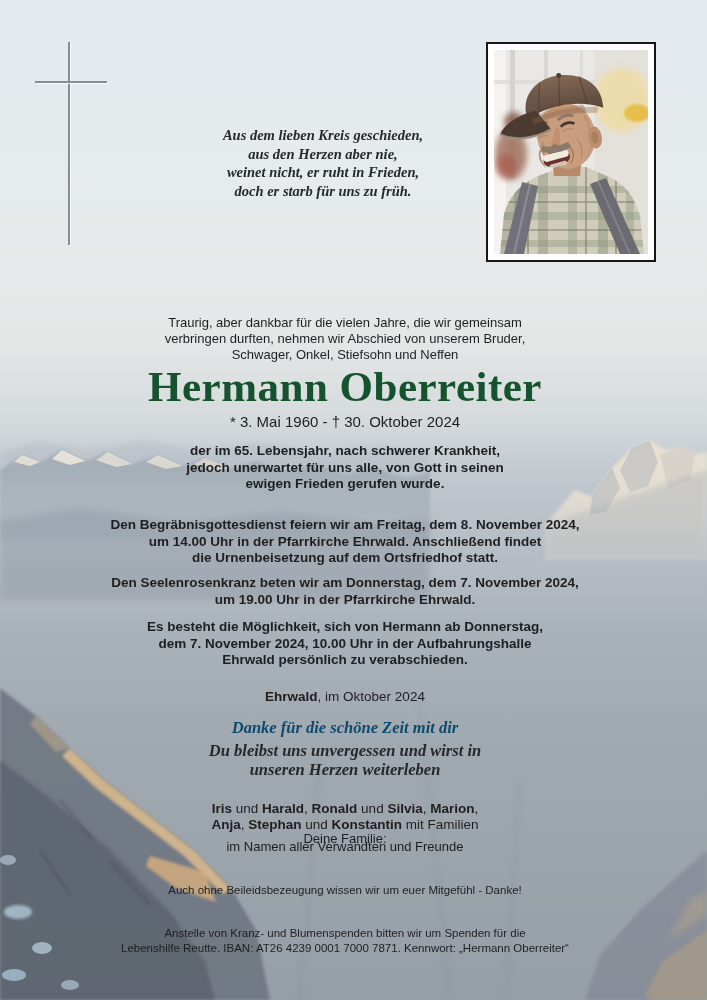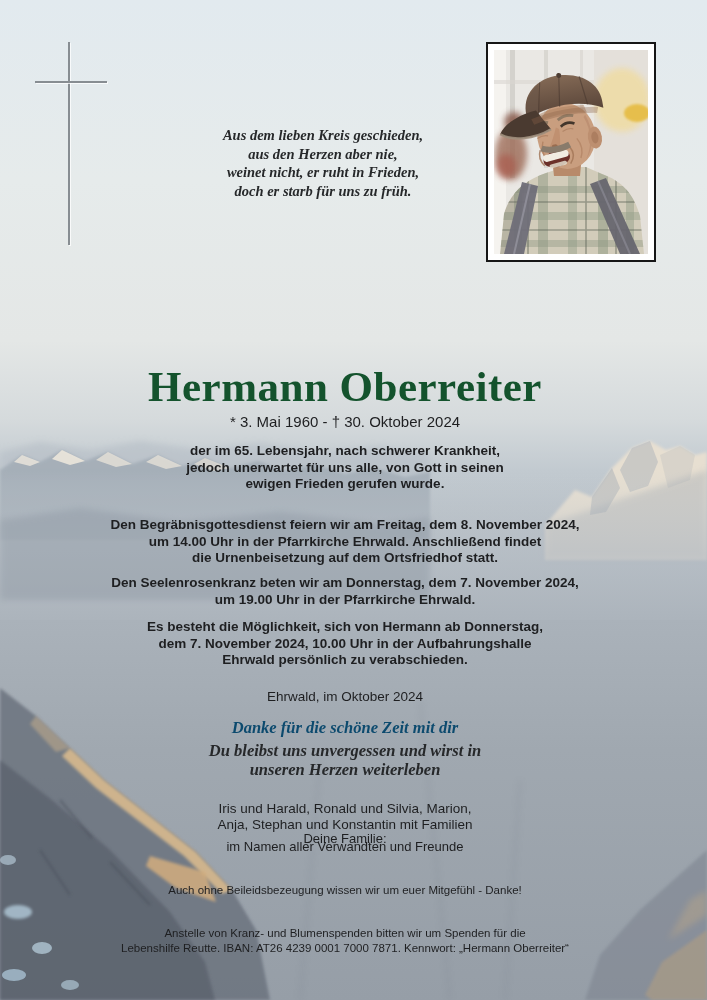--- a/index.html
+++ b/index.html
@@ -29,21 +29,21 @@
   .p1{top:443px;} .p2{top:517px;} .p3{top:575px;} .p4{top:619px;}
   .dateline{top:689px;font-size:13.5px;}
   .farewell1{top:718px;font-family:"Liberation Serif",serif;font-style:italic;font-weight:600;font-size:16.5px;color:#0c4a6e;}
   .farewell2{top:742px;font-family:"Liberation Serif",serif;font-style:italic;font-weight:600;font-size:16.5px;line-height:18.5px;color:#26282a;}
   .famhead{top:831px;font-size:13px;}
   .famnames{top:801px;font-size:13.5px;line-height:16px;white-space:normal;}
   .famclose{top:839px;font-size:13px;}
   .condolence{top:884px;font-size:11.5px;}
   .donation{top:926px;font-size:11.5px;line-height:15px;}
   .footer{top:970px;font-size:9.5px;color:#2a2b2d;}
-  .bld{font-weight:normal;}
+  .bld{font-weight:bold;}
 </style>
 </head>
 <body>
 
 <div class="card">
 
   <svg class="bg" viewBox="0 0 707 1000" preserveAspectRatio="none">
     <defs>
       <linearGradient id="sky" x1="0" y1="0" x2="0" y2="1">
         <stop offset="0" stop-color="#e2eaef"></stop>
@@ -214,20 +214,23 @@
         <path d="M40,64 Q70,56 108,62 L106,68 Q72,62 42,70 Z" fill="#8a6248" opacity="0.35"></path>
       </g>
     </svg>
   </div>
 
   <div class="poem">Aus dem lieben Kreis geschieden,
 aus den Herzen aber nie,
 weinet nicht, er ruht in Frieden,
 doch er starb für uns zu früh.</div>
 
+  <div class="blk intro">Traurig, aber dankbar für die vielen Jahre, die wir gemeinsam
+verbringen durften, nehmen wir Abschied von unserem Bruder,
+Schwager, Onkel, Stiefsohn und Neffen</div>
   <div class="blk name">Hermann Oberreiter</div>
   <div class="blk dates">* 3. Mai 1960 - † 30. Oktober 2024</div>
   <div class="blk para p1">der im 65. Lebensjahr, nach schwerer Krankheit,
 jedoch unerwartet für uns alle, von Gott in seinen
 ewigen Frieden gerufen wurde.</div>
 
   <div class="blk para p2">Den Begräbnisgottesdienst feiern wir am Freitag, dem 8. November 2024,
 um 14.00 Uhr in der Pfarrkirche Ehrwald. Anschließend findet
 die Urnenbeisetzung auf dem Ortsfriedhof statt.</div>
   <div class="blk para p3">Den Seelenrosenkranz beten wir am Donnerstag, dem 7. November 2024,

